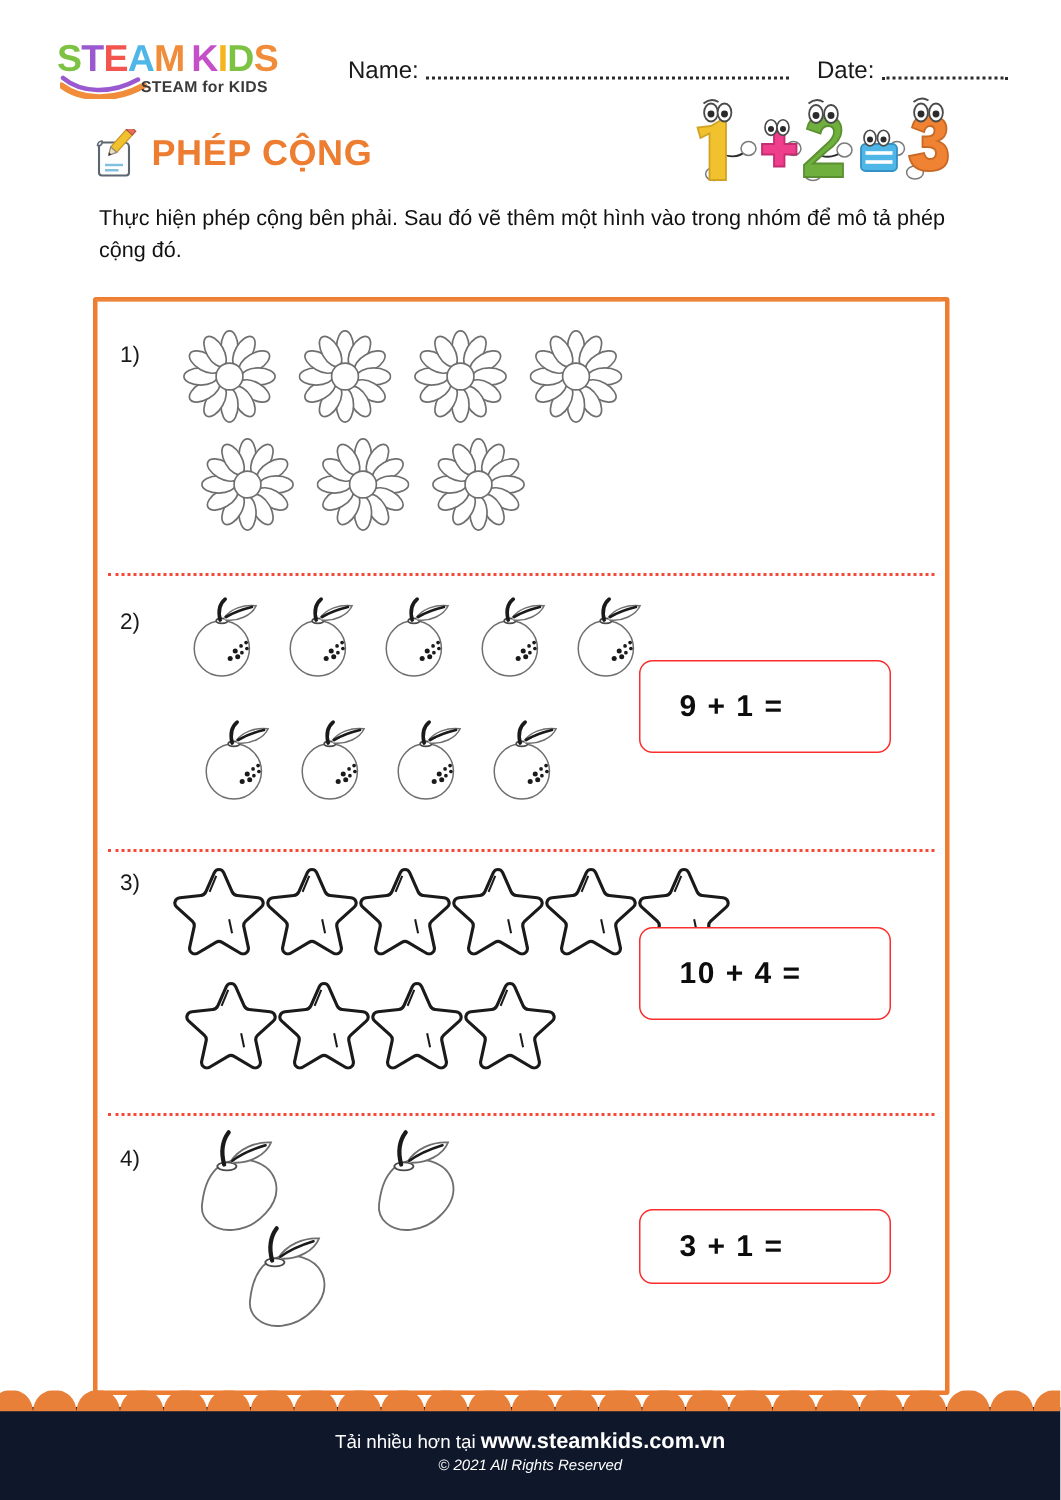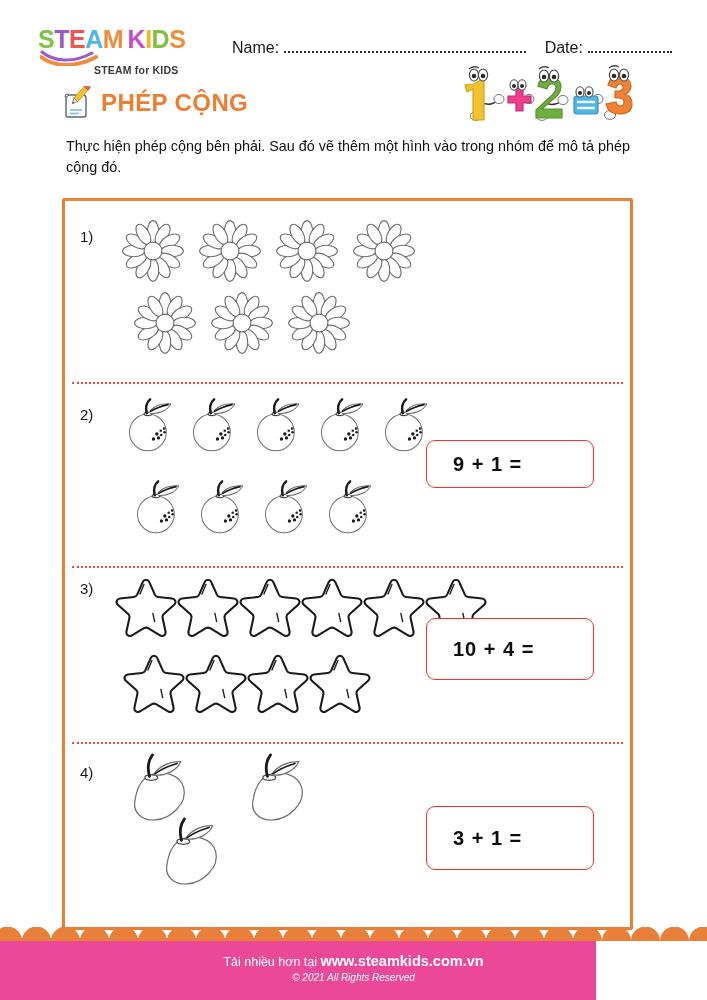--- a/index.html
+++ b/index.html
@@ -12,21 +12,21 @@
   }
 
   
   .header { position:absolute; left:0; top:0; width:707px; height:78px; }
 
   .logo { position:absolute; left:38px; top:26px; width:196px; }
   .logo-word { font-size:25px; font-weight:bold; letter-spacing:-0.5px;
                 line-height:26px; white-space:nowrap; font-family:"Liberation Sans", sans-serif; }
   .logo-word span { display:inline-block; }
   .logo-swoosh { position:absolute; left:2px; top:22px; width:60px; height:18px; }
-  .logo-sub { position:absolute; left:56px; top:38px; font-size:10.5px; font-weight:bold;
+  .logo-sub { position:absolute; left:56px; top:26px; font-size:10.5px; font-weight:bold;
               color:#3a3a3a; letter-spacing:0.2px; white-space:nowrap; }
 
   .namedate { position:absolute; left:232px; top:33px; width:440px; height:24px;
               display:flex; align-items:flex-end; }
   .nd-label { font-size:16px; color:#1a1a1a; white-space:nowrap; }
   .nd-rule { border-bottom:2px dotted #2b2b2b; height:1px; margin:0 0 4px 5px; }
   .nd-rule.name { width:265px; }
   .nd-rule.date { width:92px; }
   .nd-gap { width:20px; }
 
@@ -57,21 +57,21 @@
 
   .answer-box { position:absolute; border:1.6px solid #FB2E2E; border-radius:9px;
                 background:#fff; display:flex; align-items:center; }
   .answer-text { font-size:20px; font-weight:bold; color:#0d0d0d;
                  padding-left:26px; letter-spacing:1px; white-space:nowrap; }
 
   .shapes { position:absolute; }
   .shape { position:absolute; }
 
   
-  .footer { position:absolute; left:0; bottom:0; width:596px; height:62px; background:#ec4899; }
+  .footer { position:absolute; left:0; bottom:0; width:707px; height:62px; background:#0f172a; }
   .scallop { position:absolute; left:0; top:-11px; width:707px; height:14px; }
   .footer-line1 { position:absolute; left:0; top:15px; width:707px; text-align:center;
                   font-size:12.5px; color:#fff; white-space:nowrap; }
   .footer-line1 b { font-size:14.5px; font-weight:bold; }
   .footer-line2 { position:absolute; left:0; top:34px; width:707px; text-align:center;
                   font-size:10px; color:#fff; font-style:italic; }
 </style>
 </head>
 <body>
 
@@ -417,21 +417,21 @@
     <path d="M27.5 12.2 C32 9.5 37.5 7.5 43 6.2" stroke="#1a1a1a" stroke-width="1.6" fill="none" stroke-linecap="round"></path>
     <circle cx="30" cy="37" r="1.5" fill="#1a1a1a"></circle>
               <circle cx="34.5" cy="36" r="1.5" fill="#1a1a1a"></circle>
               <circle cx="33" cy="32.5" r="1.5" fill="#1a1a1a"></circle>
               <circle cx="37" cy="33.5" r="1.1" fill="#1a1a1a"></circle>
               <circle cx="36.5" cy="29.5" r="1.1" fill="#1a1a1a"></circle>
               <circle cx="40" cy="31" r="1.1" fill="#1a1a1a"></circle>
               <circle cx="39.5" cy="27.5" r="1.1" fill="#1a1a1a"></circle>
             </svg></div>
         </div>
-        <div class="answer-box" style="left: 364px; top: 58px; width: 168px; height: 48px;">
+        <div class="answer-box" style="left: 364px; top: 58px; width: 168px; height: 62px;">
           <div class="answer-text">9 + 1 =</div>
         </div>
       </div>
       <div class="row-sep" style="top: 368px; border-top-color: rgb(245, 72, 59);"></div>
       <div class="ex-row" style="top: 368px; height: 176px;">
         <div class="row-num" style="left: 18px; top: 14px;">3)</div>
         <div class="shapes" style="left: 0px; top: 0px;">
           <div class="shape" style="left: 52px; top: 10px;"><svg viewBox="0 0 52 50" width="64" height="61.44">
     <path d="M26 3 q1.8 0 2.6 1.8 l4.6 10.4 q0.8 1.7 2.7 1.9 l11.3 1.2 q2 0.2 2.6 2 q0.6 1.8 -0.9 3.1
              l-8.4 7.6 q-1.4 1.3 -1 3.1 l2.4 11.1 q0.4 2 -1.2 3.1 q-1.6 1.1 -3.3 0 l-9.7 -5.8
@@ -546,21 +546,21 @@
     <path d="M28.5 19.5 C33 16 40 13 46.5 11" stroke="#1a1a1a" stroke-width="1.4" fill="none" stroke-linecap="round"></path>
   </svg></div>
           <div class="shape" style="left: 90px; top: 72px;"><svg viewBox="0 0 62 62" width="76" height="76">
     <path d="M22 22 C34 15 49 20 52 31 C55 43 42 56 29 57 C18 58 11 51 12 43 C13 34 16 26 22 22 z" fill="#fff" stroke="#6f6f6f" stroke-width="1"></path>
     <ellipse cx="25.5" cy="22.5" rx="5.2" ry="2.2" fill="#fff" stroke="#4a4a4a" stroke-width="1"></ellipse>
     <path d="M24 21.5 C22 14 23.5 8 26.5 4" stroke="#1a1a1a" stroke-width="2.3" fill="none" stroke-linecap="round"></path>
     <path d="M27.5 20 C32 13 41 9 49.5 9.5 C47 16 38 21 29 20.5" fill="#fff" stroke="#6f6f6f" stroke-width="1"></path>
     <path d="M28.5 19.5 C33 16 40 13 46.5 11" stroke="#1a1a1a" stroke-width="1.4" fill="none" stroke-linecap="round"></path>
   </svg></div>
         </div>
-        <div class="answer-box" style="left: 364px; top: 64px; width: 168px; height: 64px;">
+        <div class="answer-box" style="left: 364px; top: 64px; width: 168px; height: 50px;">
           <div class="answer-text">3 + 1 =</div>
         </div>
       </div>
     </div>
 </div>
 
 <div class="footer">
   <svg class="scallop" viewBox="0 0 707 14" preserveAspectRatio="none">
     <g id="scallop-g">
         <path d="M-7 14 a14.5 14.5 0 0 1 29 0 z M22 14 a14.5 14.5 0 0 1 29 0 z M51 14 a14.5 14.5 0 0 1 29 0 z M80 14 a14.5 14.5 0 0 1 29 0 z M109 14 a14.5 14.5 0 0 1 29 0 z M138 14 a14.5 14.5 0 0 1 29 0 z M167 14 a14.5 14.5 0 0 1 29 0 z M196 14 a14.5 14.5 0 0 1 29 0 z M225 14 a14.5 14.5 0 0 1 29 0 z M254 14 a14.5 14.5 0 0 1 29 0 z M283 14 a14.5 14.5 0 0 1 29 0 z M312 14 a14.5 14.5 0 0 1 29 0 z M341 14 a14.5 14.5 0 0 1 29 0 z M370 14 a14.5 14.5 0 0 1 29 0 z M399 14 a14.5 14.5 0 0 1 29 0 z M428 14 a14.5 14.5 0 0 1 29 0 z M457 14 a14.5 14.5 0 0 1 29 0 z M486 14 a14.5 14.5 0 0 1 29 0 z M515 14 a14.5 14.5 0 0 1 29 0 z M544 14 a14.5 14.5 0 0 1 29 0 z M573 14 a14.5 14.5 0 0 1 29 0 z M602 14 a14.5 14.5 0 0 1 29 0 z M631 14 a14.5 14.5 0 0 1 29 0 z M660 14 a14.5 14.5 0 0 1 29 0 z M689 14 a14.5 14.5 0 0 1 29 0 z M718 14 a14.5 14.5 0 0 1 29 0 z " fill="#E8803A"></path>

